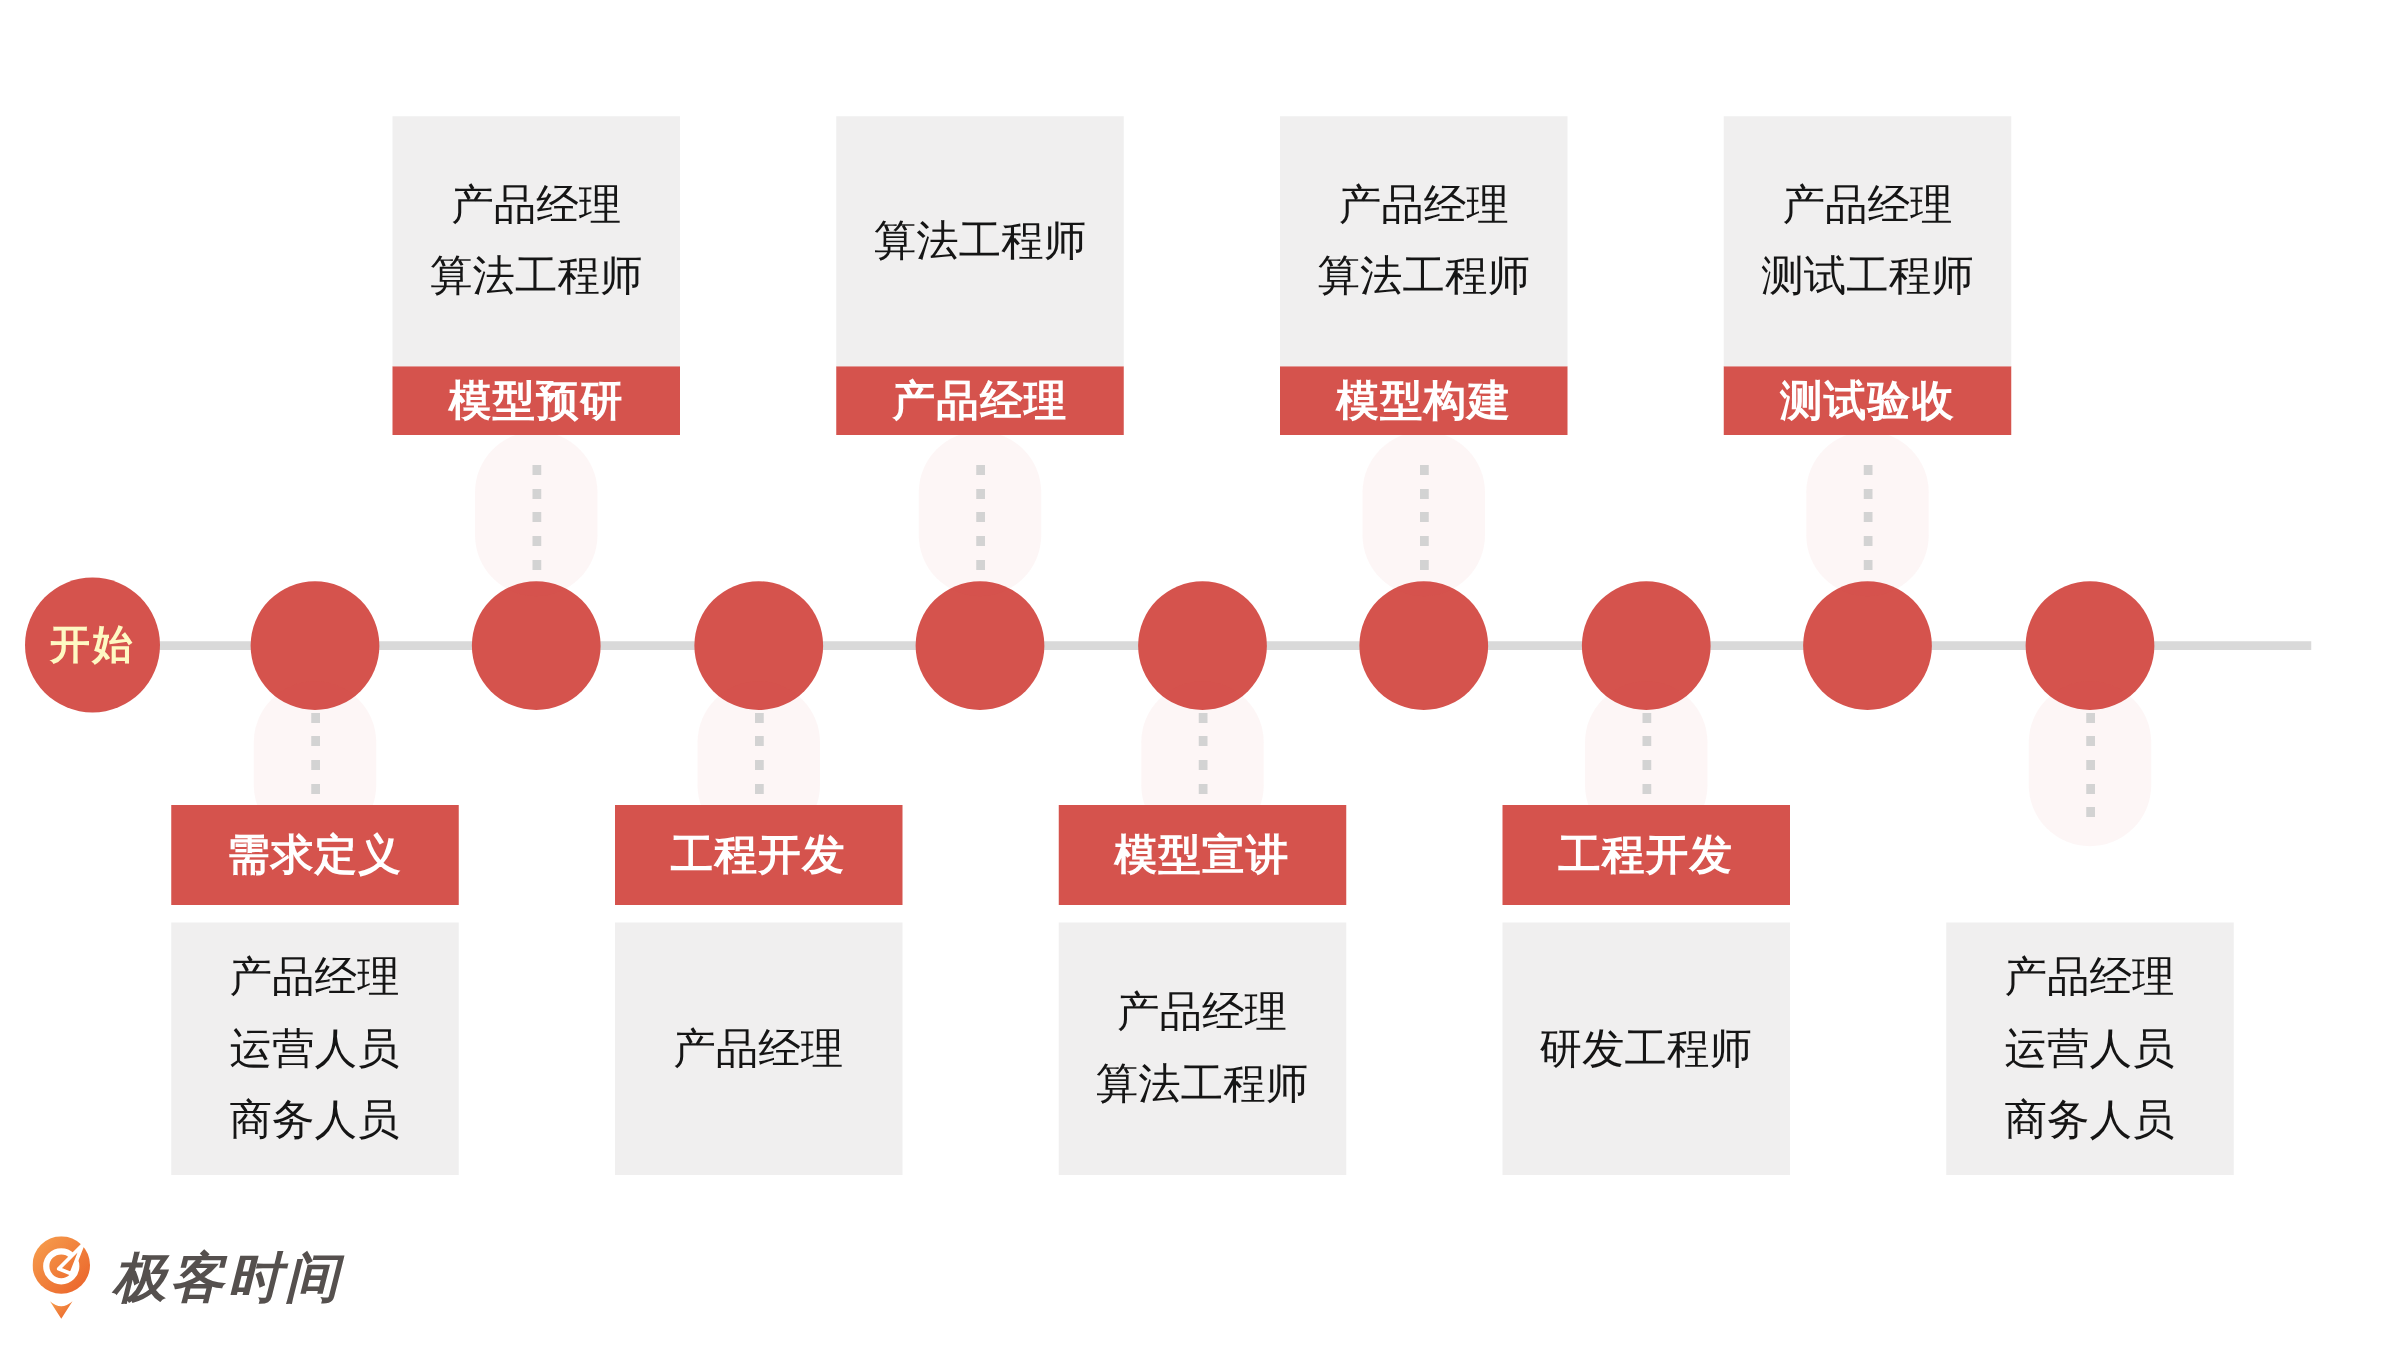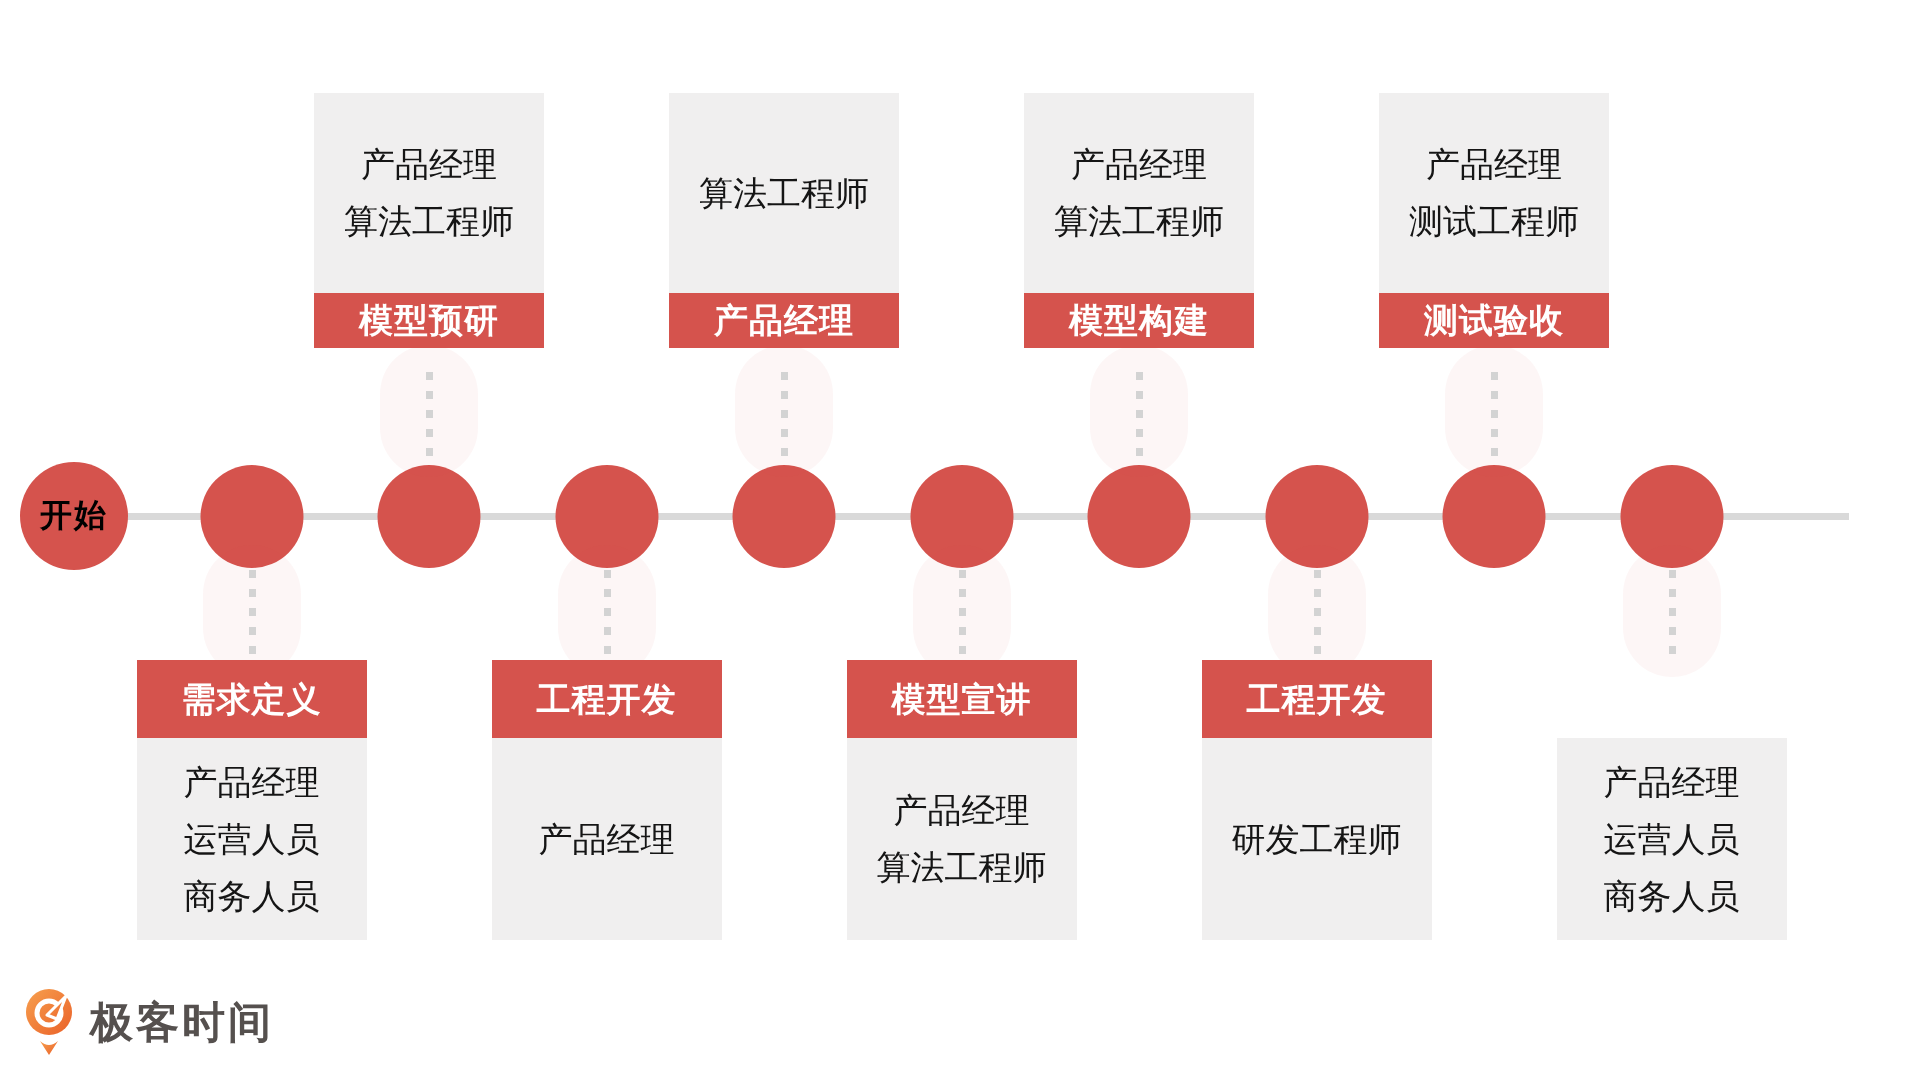--- a/index.html
+++ b/index.html
@@ -10,57 +10,57 @@
   
   .tl-line{position:absolute;left:74px;top:513px;width:1775px;height:7px;background:#d9d9d9;}
   .node{
     position:absolute;top:465px;width:103px;height:103px;border-radius:50%;
     background:#d5534d;transform:translateX(-50%);
   }
   .endpoint{
     position:absolute;top:462px;width:108px;height:108px;border-radius:50%;
     background:#d5534d;transform:translateX(-50%);
     display:flex;align-items:center;justify-content:center;
-    color:#000000;font-size:32px;font-weight:700;letter-spacing:2px;
+    color:#fef9c3;font-size:32px;font-weight:700;letter-spacing:2px;
   }
   
   .stage{position:absolute;top:0;width:230px;height:1080px;}
   .panel{
     position:absolute;left:0;width:230px;background:#f0efef;
     display:flex;flex-direction:column;justify-content:center;align-items:center;
   }
   .stage.top .panel{top:93px;height:200px;}
   .stage.bottom .panel{top:738px;height:202px;}
   .role{
     font-size:34px;line-height:57px;color:#151515;font-weight:500;
     text-align:center;white-space:nowrap;
   }
   .bar{
     position:absolute;left:0;width:230px;background:#d5534d;
     display:flex;align-items:center;justify-content:center;
     color:#ffffff;font-size:34px;font-weight:700;letter-spacing:1px;white-space:nowrap;
   }
   .stage.top .bar{top:293px;height:55px;}
-  .stage.bottom .bar{top:660px;height:80px;}
+  .stage.bottom .bar{top:644px;height:80px;}
   .connector{
     position:absolute;left:50%;width:7px;margin-left:-3px;
     background:repeating-linear-gradient(to bottom,#d3d3d3 0 8px,transparent 8px 19px);
   }
   .stage.top .connector{top:372px;height:92px;}
   .stage.bottom .connector{top:570px;height:88px;}
   .ghost{
     position:absolute;left:50%;transform:translateX(-50%);width:98px;height:132px;
     border-radius:49px;background:rgba(213,83,77,0.05);
   }
   .stage.top .ghost{top:345px;}
   .stage.bottom .ghost{top:545px;}
   
   .logo{
     position:absolute;left:26px;top:988px;height:70px;
-    display:flex;align-items:center;gap:16px;
+    display:flex;align-items:center;gap:16px;font-style:italic;
   }
   .logo-text{
     font-size:43px;font-weight:600;color:#55504e;letter-spacing:3px;white-space:nowrap;
   }
 </style>
 </head>
 <body>
 
 <div class="canvas">
 

